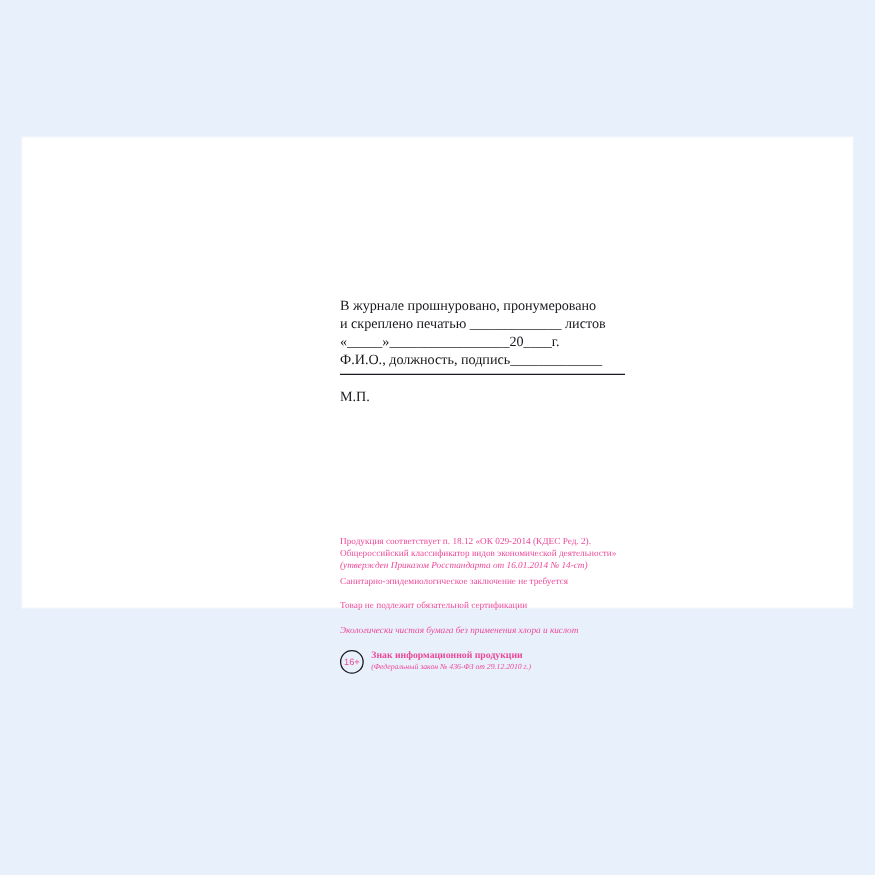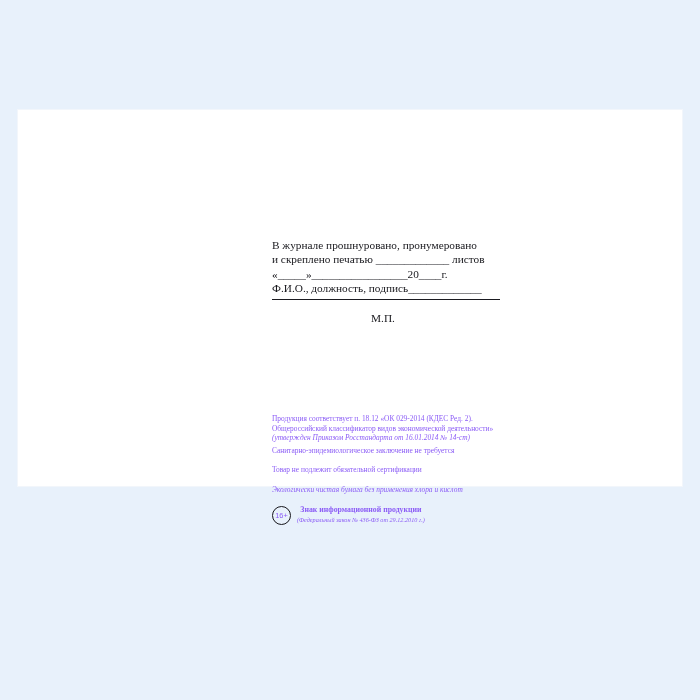--- a/index.html
+++ b/index.html
@@ -39,51 +39,50 @@
     line-height: 14.4px;
     white-space: nowrap;
   }
   .rule {
     margin-top: 3px;
     border-bottom: 1px solid #1a1a20;
     width: 228px;
   }
   .mp {
     margin-top: 12px;
-    text-align: center;
+    text-align: left;
     font-size: 11.3px;
     color: #17171c;
     padding-right: 38px;
   }
   .block-lower {
     position: absolute;
     left: 254px;
-    top: 304px;
+    top: 318px;
     width: 290px;
-    color: #8b5cf6;
+    color: #ec4899;
   }
   .small {
     font-size: 7.4px;
     line-height: 9.6px;
     white-space: nowrap;
   }
   .small-it {
     font-size: 7.4px;
     line-height: 9.6px;
     font-style: italic;
     white-space: nowrap;
   }
   .gap-1 { margin-top: 3px; }
   .gap-2 { margin-top: 10px; }
   .gap-3 { margin-top: 10px; }
   .age-row {
     display: flex;
     align-items: flex-start;
     margin-top: 10px;
-    text-align: center;
   }
   .age-badge {
     width: 17px;
     height: 17px;
     border: 1px solid #17171c;
     border-radius: 50%;
     display: flex;
     align-items: center;
     justify-content: center;
     font-size: 7.4px;

